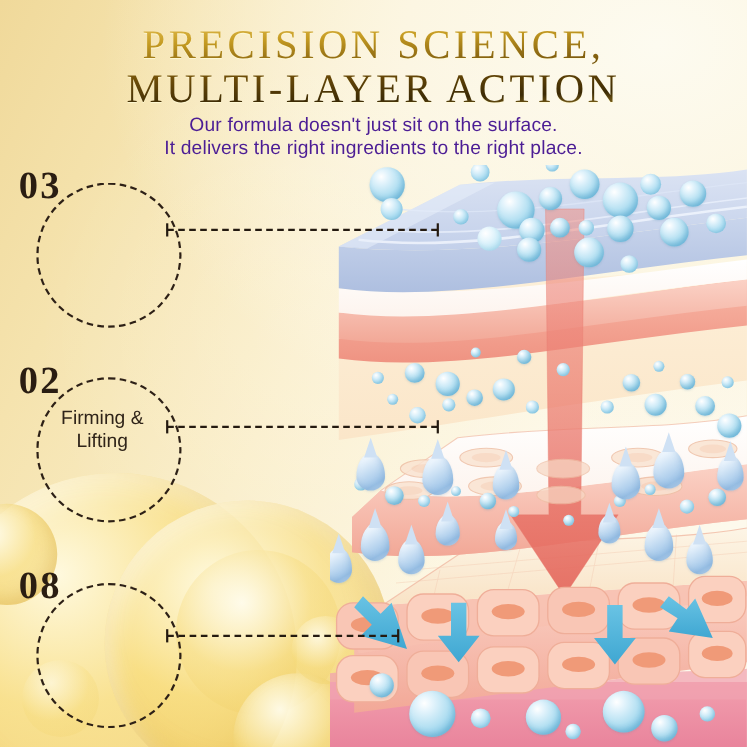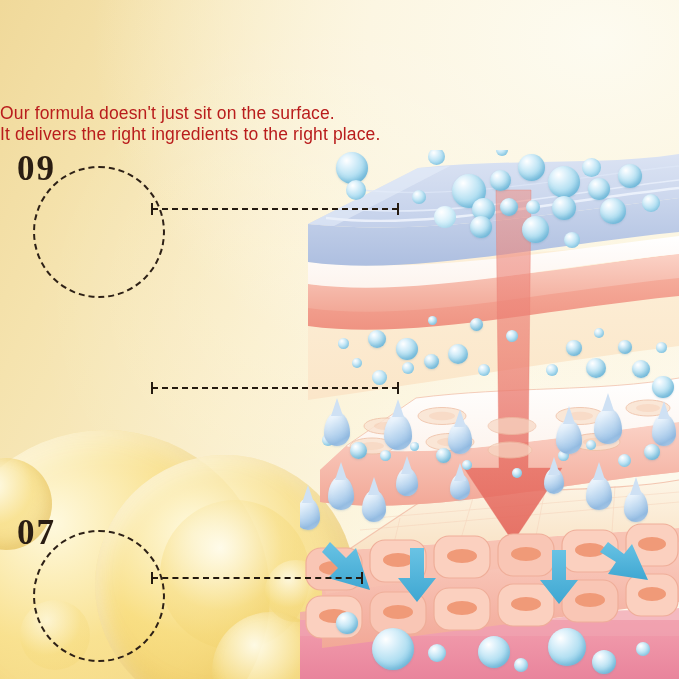--- a/index.html
+++ b/index.html
@@ -45,22 +45,22 @@
     position:absolute;left:0;right:0;top:22px;text-align:center;
     font-family:"Liberation Serif",serif;
     font-size:37px;line-height:40px;letter-spacing:3.1px;
     font-weight:400;white-space:pre-line;
     background:linear-gradient(178deg,#e9c55d 0%,#c59b22 22%,#6a4a08 55%,#3b2a05 78%,#c8a233 100%);
     -webkit-background-clip:text;background-clip:text;
     color:transparent;-webkit-text-fill-color:transparent;
     filter:drop-shadow(0 1px 0 rgba(255,250,214,.85));
   }
   .subtitle{
-    position:absolute;left:0;right:0;top:103px;
-    font-size:17.5px;line-height:21px;color:#b91c1c;white-space:pre-line;
+    position:absolute;left:0;right:0;top:103px;text-align:center;
+    font-size:17.5px;line-height:21px;color:#4c1d95;white-space:pre-line;
     letter-spacing:.15px;
   }
 
   
   .callout{position:absolute;width:170px;height:160px;}
   .c1{left:5px;top:148px;}
   .c2{left:5px;top:325px;}
   .c3{left:5px;top:512px;}
   .circ{position:absolute;left:28px;top:18px;width:132px;height:132px;border-radius:50%;
         border:2.4px dashed #2d2016;box-sizing:border-box;}
@@ -362,30 +362,38 @@
     <div class="bub" style="left:36px;top:462px;width:22px;height:22px;"></div>
     <div class="bub" style="left:72px;top:478px;width:42px;height:42px;"></div>
     <div class="bub sm" style="left:128px;top:494px;width:18px;height:18px;"></div>
     <div class="bub" style="left:178px;top:486px;width:32px;height:32px;"></div>
     <div class="bub sm" style="left:214px;top:508px;width:14px;height:14px;"></div>
     <div class="bub" style="left:248px;top:478px;width:38px;height:38px;"></div>
     <div class="bub" style="left:292px;top:500px;width:24px;height:24px;"></div>
     <div class="bub sm" style="left:336px;top:492px;width:14px;height:14px;"></div>
   </div>
 
+  <div class="title">PRECISION SCIENCE,
+MULTI-LAYER ACTION</div>
   <div class="subtitle">Our formula doesn't just sit on the surface.
 It delivers the right ingredients to the right place.</div>
 
   <div class="callout c1">
     <div class="circ"></div>
-    <div class="num">09</div>
+    <div class="num">03</div>
+  </div>
+  <div class="callout c2">
+    <div class="circ"></div>
+    <div class="num">02</div>
+    <div class="clabel">Firming &amp;
+Lifting</div>
   </div>
   <div class="callout c3">
     <div class="circ"></div>
-    <div class="num">07</div>
+    <div class="num">08</div>
   </div>
 
   <div class="conn cn1">
     <div class="cap l"></div>
     <div class="ln"></div>
     <div class="cap r"></div>
   </div>
   <div class="conn cn2">
     <div class="cap l"></div>
     <div class="ln"></div>

